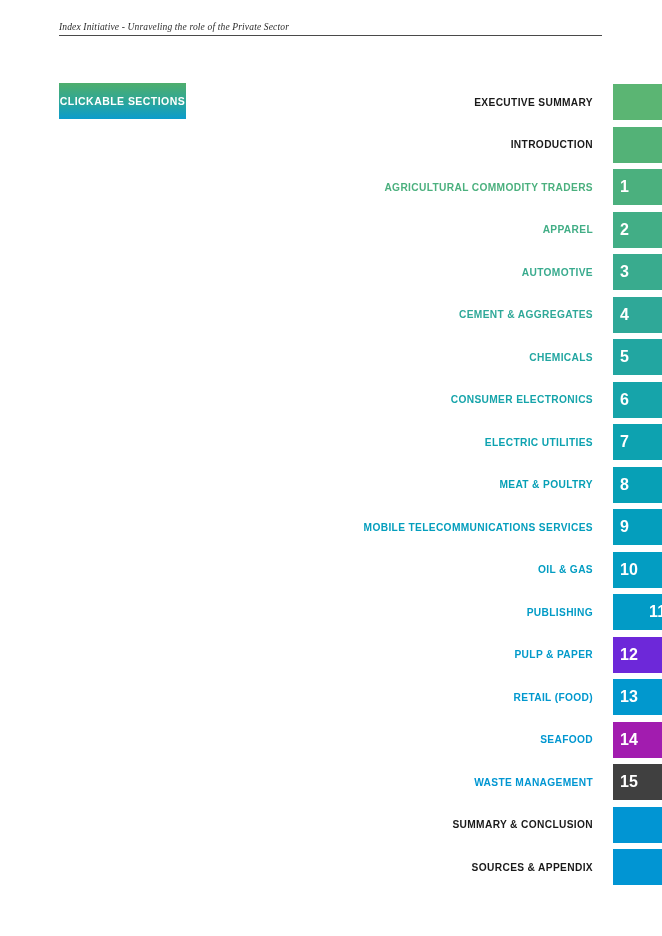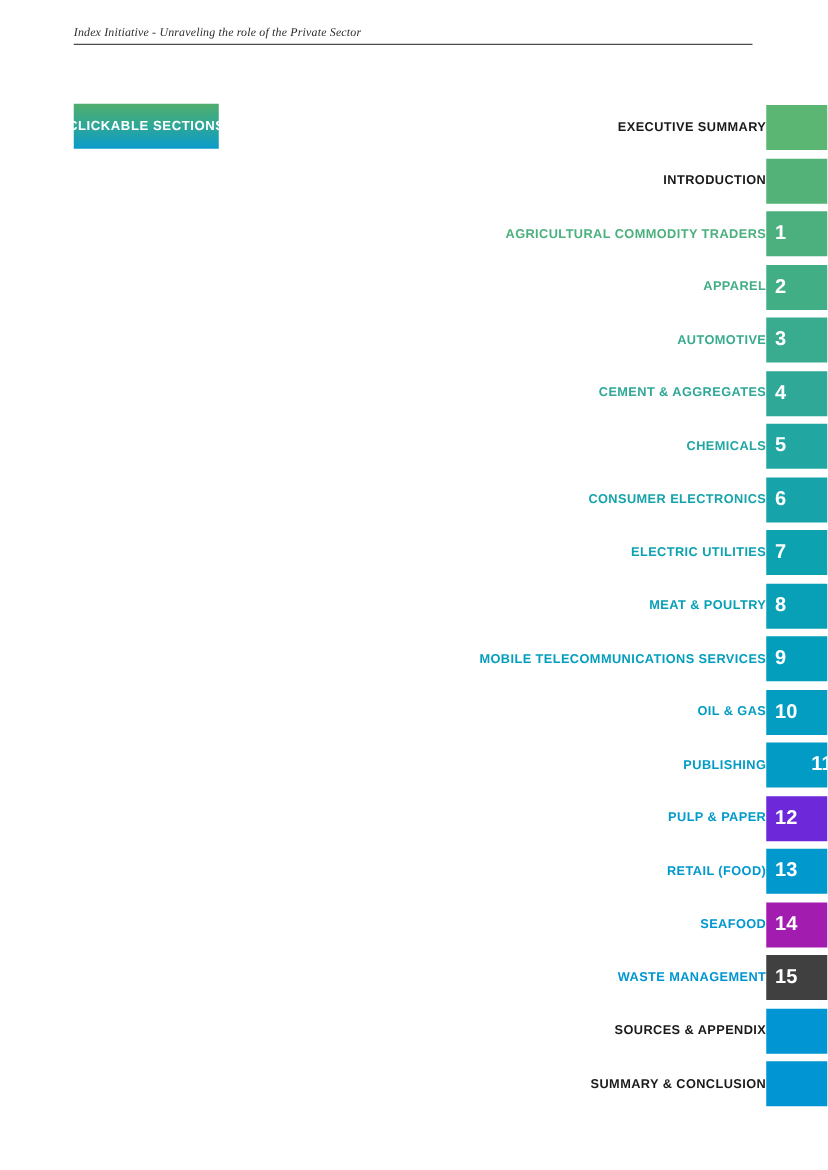--- a/index.html
+++ b/index.html
@@ -37,21 +37,21 @@
     height: 1px;
     background: #4a4a4a;
     width: 100%;
   }
 
   
   #clickable-badge {
     position: absolute;
     left: 59px;
     top: 83px;
-    width: 116px;
+    width: 127px;
     height: 36px;
     display: flex;
     align-items: center;
     justify-content: center;
     background: linear-gradient(to bottom, #4fae6d 0%, #2fa795 48%, #0b9ccc 100%);
   }
   #clickable-badge .badge-label {
     color: #ffffff;
     font-size: 10.5px;
     font-weight: bold;
@@ -71,21 +71,21 @@
     height: 36px;
     margin-bottom: 6.5px;
     display: flex;
     align-items: stretch;
     justify-content: flex-end;
   }
   .section-label {
     display: flex;
     align-items: center;
     justify-content: flex-end;
-    padding-right: 0;
+    padding-right: 20px;
     font-size: 10.2px;
     font-weight: bold;
     letter-spacing: 0.35px;
     white-space: nowrap;
   }
   .section-block {
     width: 49px;
     flex: 0 0 49px;
     display: flex;
     align-items: center;
@@ -209,24 +209,24 @@
         <span class="section-number">14</span>
       </div>
     </div>
     <div class="section-row">
       <div class="section-label" style="color: rgb(1, 150, 210);">WASTE MANAGEMENT</div>
       <div class="section-block" style="background: #404040;">
         <span class="section-number">15</span>
       </div>
     </div>
     <div class="section-row">
+      <div class="section-label" style="color: rgb(26, 26, 26);">SUMMARY &amp; CONCLUSION</div>
+      <div class="section-block" style="background: rgb(1, 149, 211);">
+        <span class="section-number"></span>
+      </div>
+    </div>
+    <div class="section-row">
       <div class="section-label" style="color: rgb(26, 26, 26);">SOURCES &amp; APPENDIX</div>
       <div class="section-block" style="background: rgb(1, 149, 211);">
         <span class="section-number"></span>
       </div>
     </div>
-    <div class="section-row">
-      <div class="section-label" style="color: rgb(26, 26, 26);">SUMMARY &amp; CONCLUSION</div>
-      <div class="section-block" style="background: rgb(1, 149, 211);">
-        <span class="section-number"></span>
-      </div>
-    </div>
   </div>
 
 </body></html>

